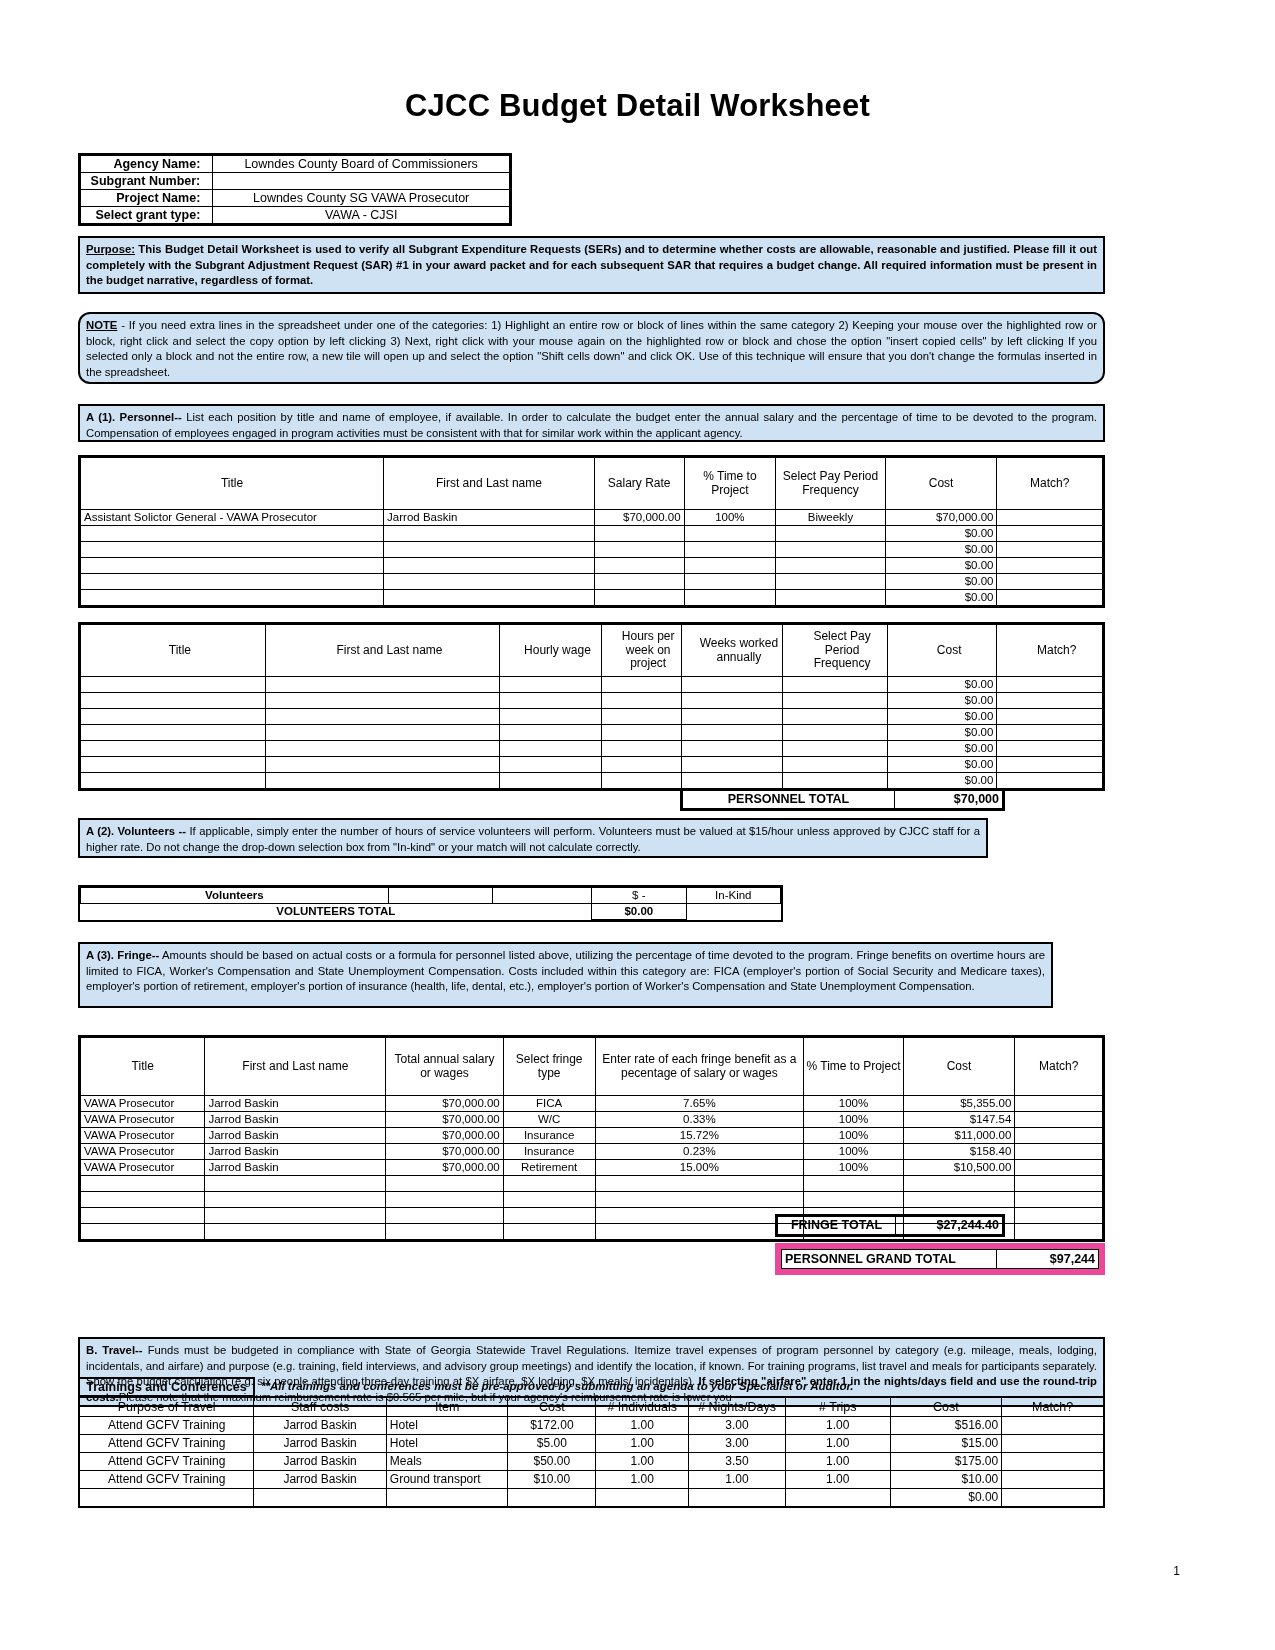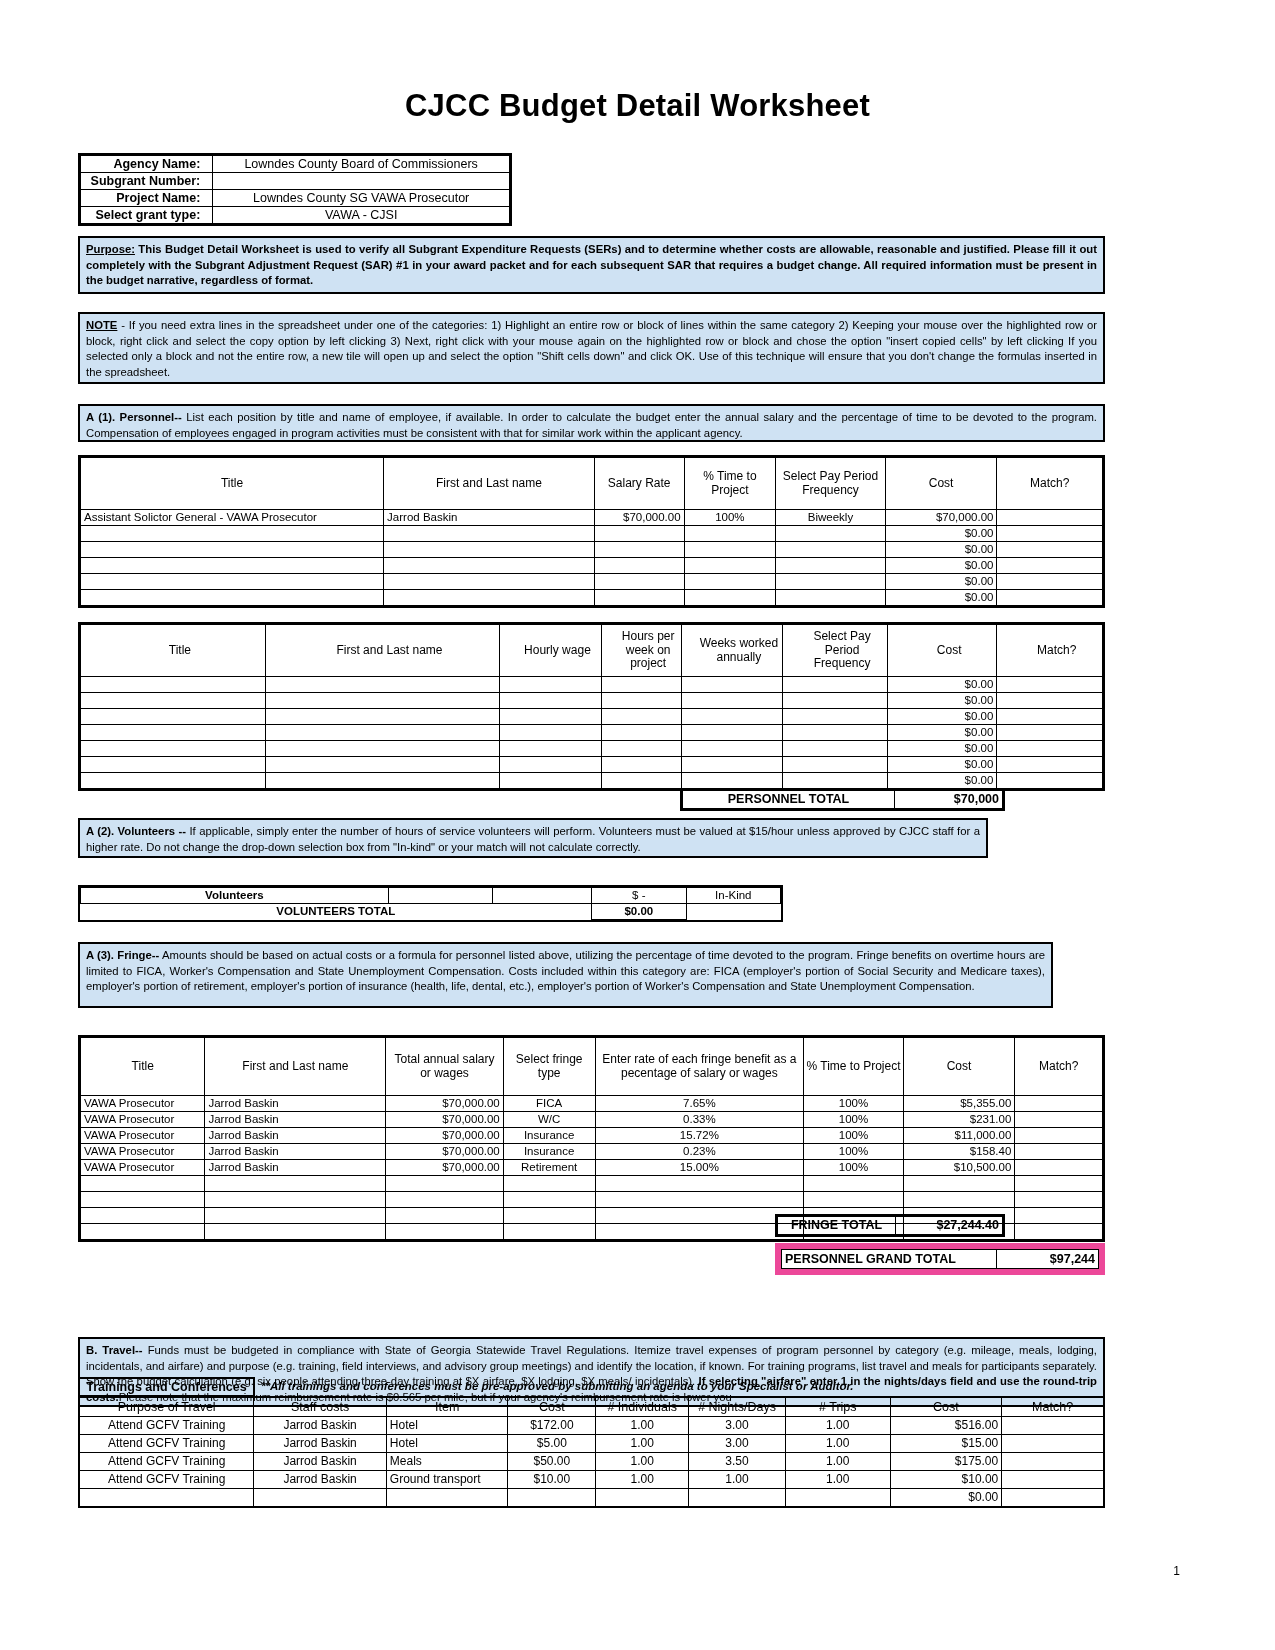--- a/index.html
+++ b/index.html
@@ -80,21 +80,21 @@
     box-sizing: border-box;
     font-size: 11.3px;
     line-height: 1.38;
     padding: 4px 6px 4px 6px;
     text-align: justify;
   }
   .note-box b { font-weight: bold; }
   .u { text-decoration: underline; }
 
   #purpose-box { left: 78px; top: 236px; width: 1027px; height: 58px; font-weight: bold; }
-  #note-box    { left: 78px; top: 312px; width: 1027px; height: 72px; }
+  #note-box    { left: 78px; top: 312px; width: 1027px; height: 72px; border-radius: 12px; }
   #a1-box      { left: 78px; top: 404px; width: 1027px; height: 38px; }
   #a2-box      { left: 78px; top: 818px; width: 910px; height: 40px; }
   #a3-box      { left: 78px; top: 942px; width: 975px; height: 66px; }
   #b-box       { left: 78px; top: 1337px; width: 1027px; height: 70px; overflow: hidden; }
 
   
   .data-table {
     position: absolute;
     border: 2px solid #000;
     box-sizing: border-box;
@@ -496,21 +496,21 @@
             <td class="t-r">$5,355.00</td>
             <td class="t-c"></td>
           </tr>
           <tr>
             <td class="t-l">VAWA Prosecutor</td>
             <td class="t-l">Jarrod Baskin</td>
             <td class="t-r">$70,000.00</td>
             <td class="t-c">W/C</td>
             <td class="t-c">0.33%</td>
             <td class="t-c">100%</td>
-            <td class="t-r">$231.00</td>
+            <td class="t-r">$147.54</td>
             <td class="t-c"></td>
           </tr>
           <tr>
             <td class="t-l">VAWA Prosecutor</td>
             <td class="t-l">Jarrod Baskin</td>
             <td class="t-r">$70,000.00</td>
             <td class="t-c">Insurance</td>
             <td class="t-c">15.72%</td>
             <td class="t-c">100%</td>
             <td class="t-r">$11,000.00</td>

